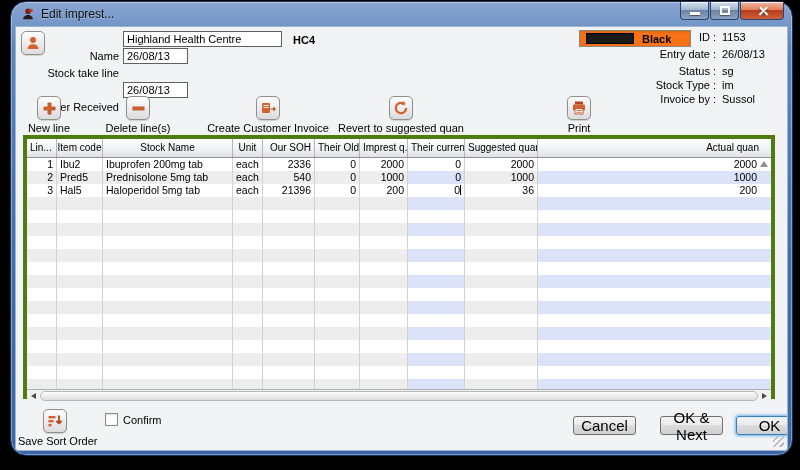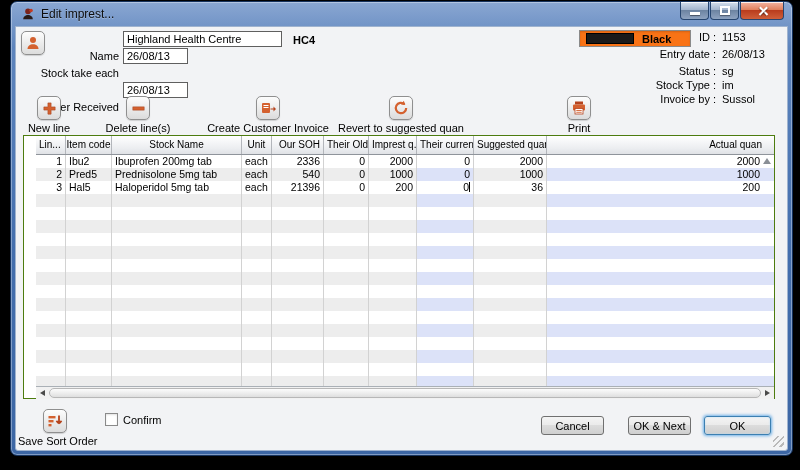--- a/index.html
+++ b/index.html
@@ -1,21 +1,21 @@
 <!DOCTYPE html>
 <html><head>
 <meta charset="utf-8">
 <style>
   * { margin:0; padding:0; box-sizing:border-box; font-family:"Liberation Sans", sans-serif; }
   html,body { background:#000; }
   .canvas { position:relative; width:800px; height:470px; background:#000; overflow:hidden; }
 
   
   .window { position:absolute; left:10px; top:1px; width:783px; height:455px;
-    border-radius:7px; border:1px solid #16335e;
+    border-radius:16px; border:1px solid #16335e;
     background:linear-gradient(180deg,#8aa7d2 0%,#5d84bd 10%,#436ead 55%,#3c66a4 100%);
     box-shadow:inset 0 0 0 1px rgba(255,255,255,.35); }
   .titlebar { position:absolute; left:0; top:0; right:0; height:24px; display:flex; align-items:center; padding-left:10px; }
   .tb-icon { width:14px; height:14px; margin-right:6px; }
   .tb-title { font-size:12px; color:#0d0d0d; text-shadow:0 1px 1px rgba(255,255,255,.35); }
   .win-controls { position:absolute; top:0; right:8px; display:flex; gap:1px; }
   .wc { position:relative; width:29px; height:18px; border:1px solid #26456f; border-top:none;
     border-radius:0 0 4px 4px;
     background:linear-gradient(180deg,#d5dfed,#a3b5cd 45%,#71privated 50%,#8ea3c0);
     background:linear-gradient(180deg,#d5dfed,#a3b5cd 45%,#6d84a2 50%,#8ea3c0);
@@ -47,21 +47,21 @@
 
   .info-row { position:absolute; display:flex; font-size:11px; color:#000; }
   .info-lbl { width:130px; text-align:right; }
   .info-val { margin-left:6px; }
 
   .tool { position:absolute; text-align:center; }
   .tool .icon-btn { position:relative; margin:0 auto; }
   .tool-lbl { font-size:11px; color:#000; margin-top:2px; white-space:nowrap; }
 
   
-  .table { position:absolute; left:7px; top:108px; width:752px; height:264px; border:1px solid #4d7c0f; background:#fff;padding-left:12px; }
+  .table { position:absolute; left:7px; top:108px; width:752px; height:264px; border:4px solid #4d7c0f; background:#fff; }
   .thead { display:flex; height:19px; background:linear-gradient(180deg,#ffffff,#ebedf0 70%,#e0e2e6); border-bottom:1px solid #8f949b; }
   .th { font-size:10px; color:#000; line-height:18px; border-right:1px solid #b3b6bb; overflow:hidden; white-space:nowrap; cursor:pointer; }
   .rows-wrap { position:relative; height:231px; overflow:hidden; }
   .tr { display:flex; height:13px; }
   .tr:nth-child(even) { background:#ededed; }
   .tr:nth-child(even) .c-cur, .tr:nth-child(even) .c-act { background:#dce2f8; }
   .td { font-size:10.5px; line-height:13px; color:#000; border-right:1px solid #d2d2d2; overflow:hidden; white-space:nowrap; }
   .c-lin{width:30px;} .c-code{width:46px;} .c-name{width:130px;} .c-unit{width:30px;}
   .c-soh{width:52px;} .c-old{width:45px;} .c-imp{width:48px;} .c-cur{width:57px;}
   .c-sug{width:73px;} .c-act{flex:1; border-right:none;}
@@ -79,24 +79,24 @@
   .arr { position:absolute; top:3px; width:0; height:0; border-top:3.5px solid transparent; border-bottom:3.5px solid transparent; }
   .arr.left { left:4px; border-right:5px solid #4a4a4a; }
   .arr.right { right:4px; border-left:5px solid #4a4a4a; }
   .hthumb { position:absolute; left:13px; right:13px; top:1px; bottom:1px;
     background:linear-gradient(180deg,#fcfcfc,#dfdfdf); border:1px solid #b7b7b7; border-radius:6px; }
 
   
   .save-sort { position:absolute; left:2px; top:382px; width:74px; text-align:center; }
   .cb { position:absolute; left:89px; top:386px; width:13px; height:13px; background:#fff; border:1px solid #8a8a8a; box-shadow:inset 0 1px 2px rgba(0,0,0,.12); cursor:pointer; }
   .cb-lbl { position:absolute; left:107px; top:387px; font-size:11px; }
-  .btn { position:absolute; top:389px; height:19px; font-size:11px; color:#000;
+  .btn { position:absolute; top:389px; height:19px; font-size:15px; color:#000;
     border:1px solid #707070; border-radius:3px;
     background:linear-gradient(180deg,#f4f4f4,#ebebeb 45%,#dcdcdc 50%,#cfcfcf);
-    display:flex; align-items:center; justify-content:center; cursor:pointer; }
+    display:flex; align-items:center; justify-content:center; cursor:pointer;margin-left:32px; }
   .btn.default { border-color:#3c7fb1; box-shadow:0 0 3px 1px #6fb1e8, inset 0 0 2px #b8dcf5; }
   .grip { position:absolute; right:3px; bottom:3px; width:11px; height:11px;
     background:repeating-linear-gradient(135deg, transparent 0 3px, #b9b9b9 3px 4.5px); }
 </style>
 </head>
 <body>
 
 <div class="canvas">
  <div class="window">
   <div class="titlebar">
@@ -128,21 +128,21 @@
       <svg width="16" height="16" viewBox="0 0 16 16">
             <circle cx="8" cy="5" r="3" fill="#d4612f"></circle>
             <path d="M2.5 14c0-3 2.5-4.8 5.5-4.8s5.5 1.8 5.5 4.8z" fill="#d4612f"></path>
           </svg>
     </button>
 
     <span class="lbl right-lbl" style="top:7px;">Name</span>
     <input class="tinput" style="left: 107px; top: 4px; width: 159px;" value="Highland Health Centre">
     <span class="lbl bold" style="left:277px; top:7px;">HC4</span>
 
-    <span class="lbl right-lbl" style="top:24px;">Stock take each</span>
+    <span class="lbl right-lbl" style="top:24px;">Stock take line</span>
     <input class="tinput" style="left: 107px; top: 21px; width: 65px;" value="26/08/13">
 
     <span class="lbl right-lbl" style="top:58px;">Order Received</span>
     <input class="tinput" style="left: 107px; top: 55px; width: 65px;" value="26/08/13">
 
     <div class="color-dd">
       <span class="swatch"></span>
       <span class="swatch-lbl">Black</span>
     </div>
 

